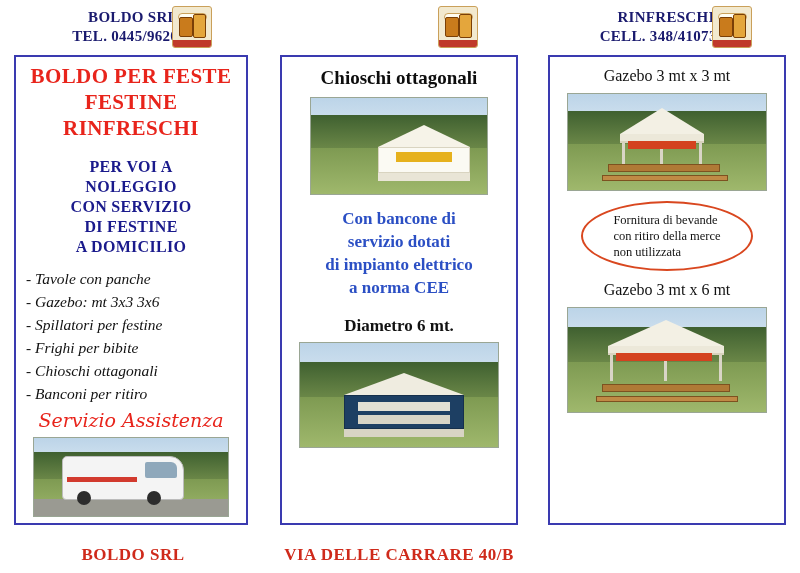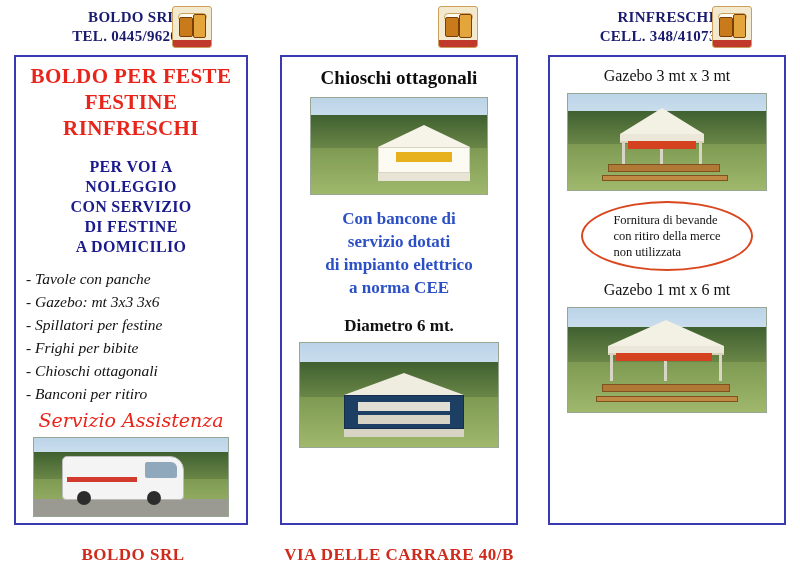--- a/index.html
+++ b/index.html
@@ -329,21 +329,21 @@
       </div>
 
       <div class="oval">
         <div class="oval-text">
           <div>Fornitura di bevande</div>
           <div>con ritiro della merce</div>
           <div>non utilizzata</div>
         </div>
       </div>
 
-      <div class="c3-title">Gazebo 1 mt x 6 mt</div>
+      <div class="c3-title">Gazebo 3 mt x 6 mt</div>
 
       <div class="photo gz-photo-4">
         <div class="sky"></div>
           <div class="trees"></div>
           <div class="grass"></div>
         <div class="tent" style="left:40px;top:12px;">
           <div class="roof" style="border-left-width:58px;border-right-width:58px;"></div>
           <div class="valance" style="width:116px;"></div>
           <div class="legs" style="width:116px;">
               <i></i>

